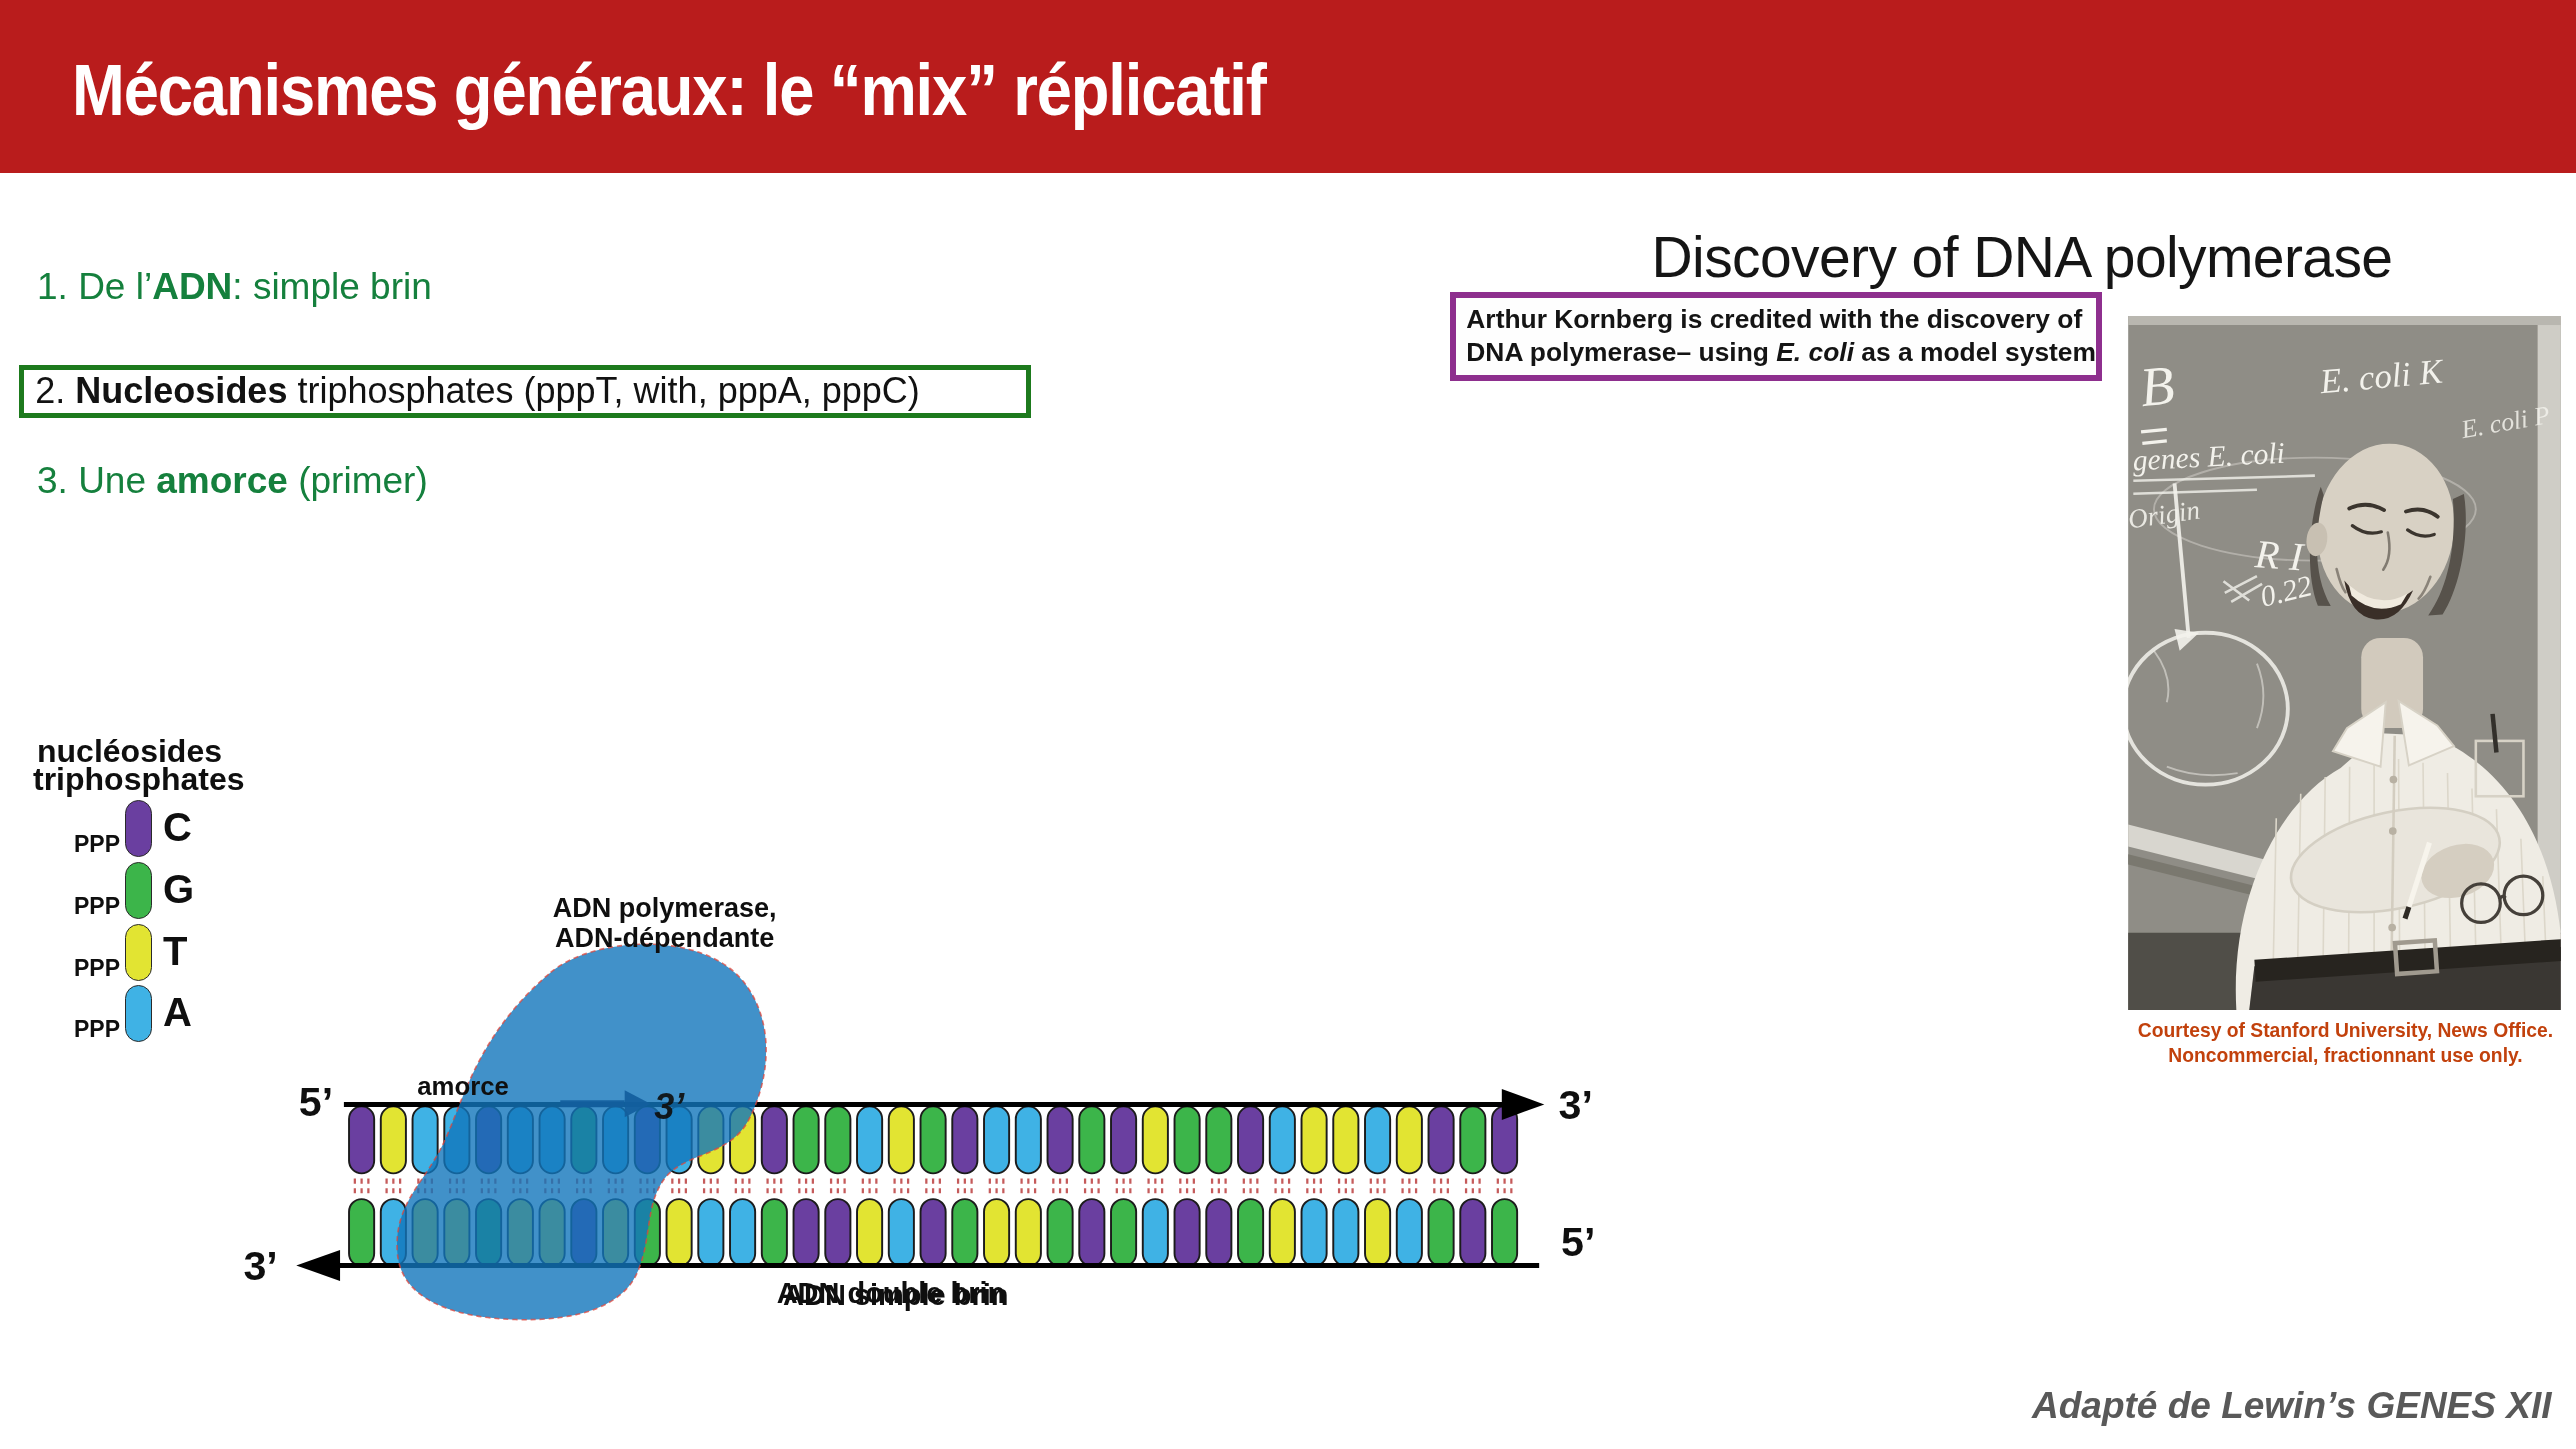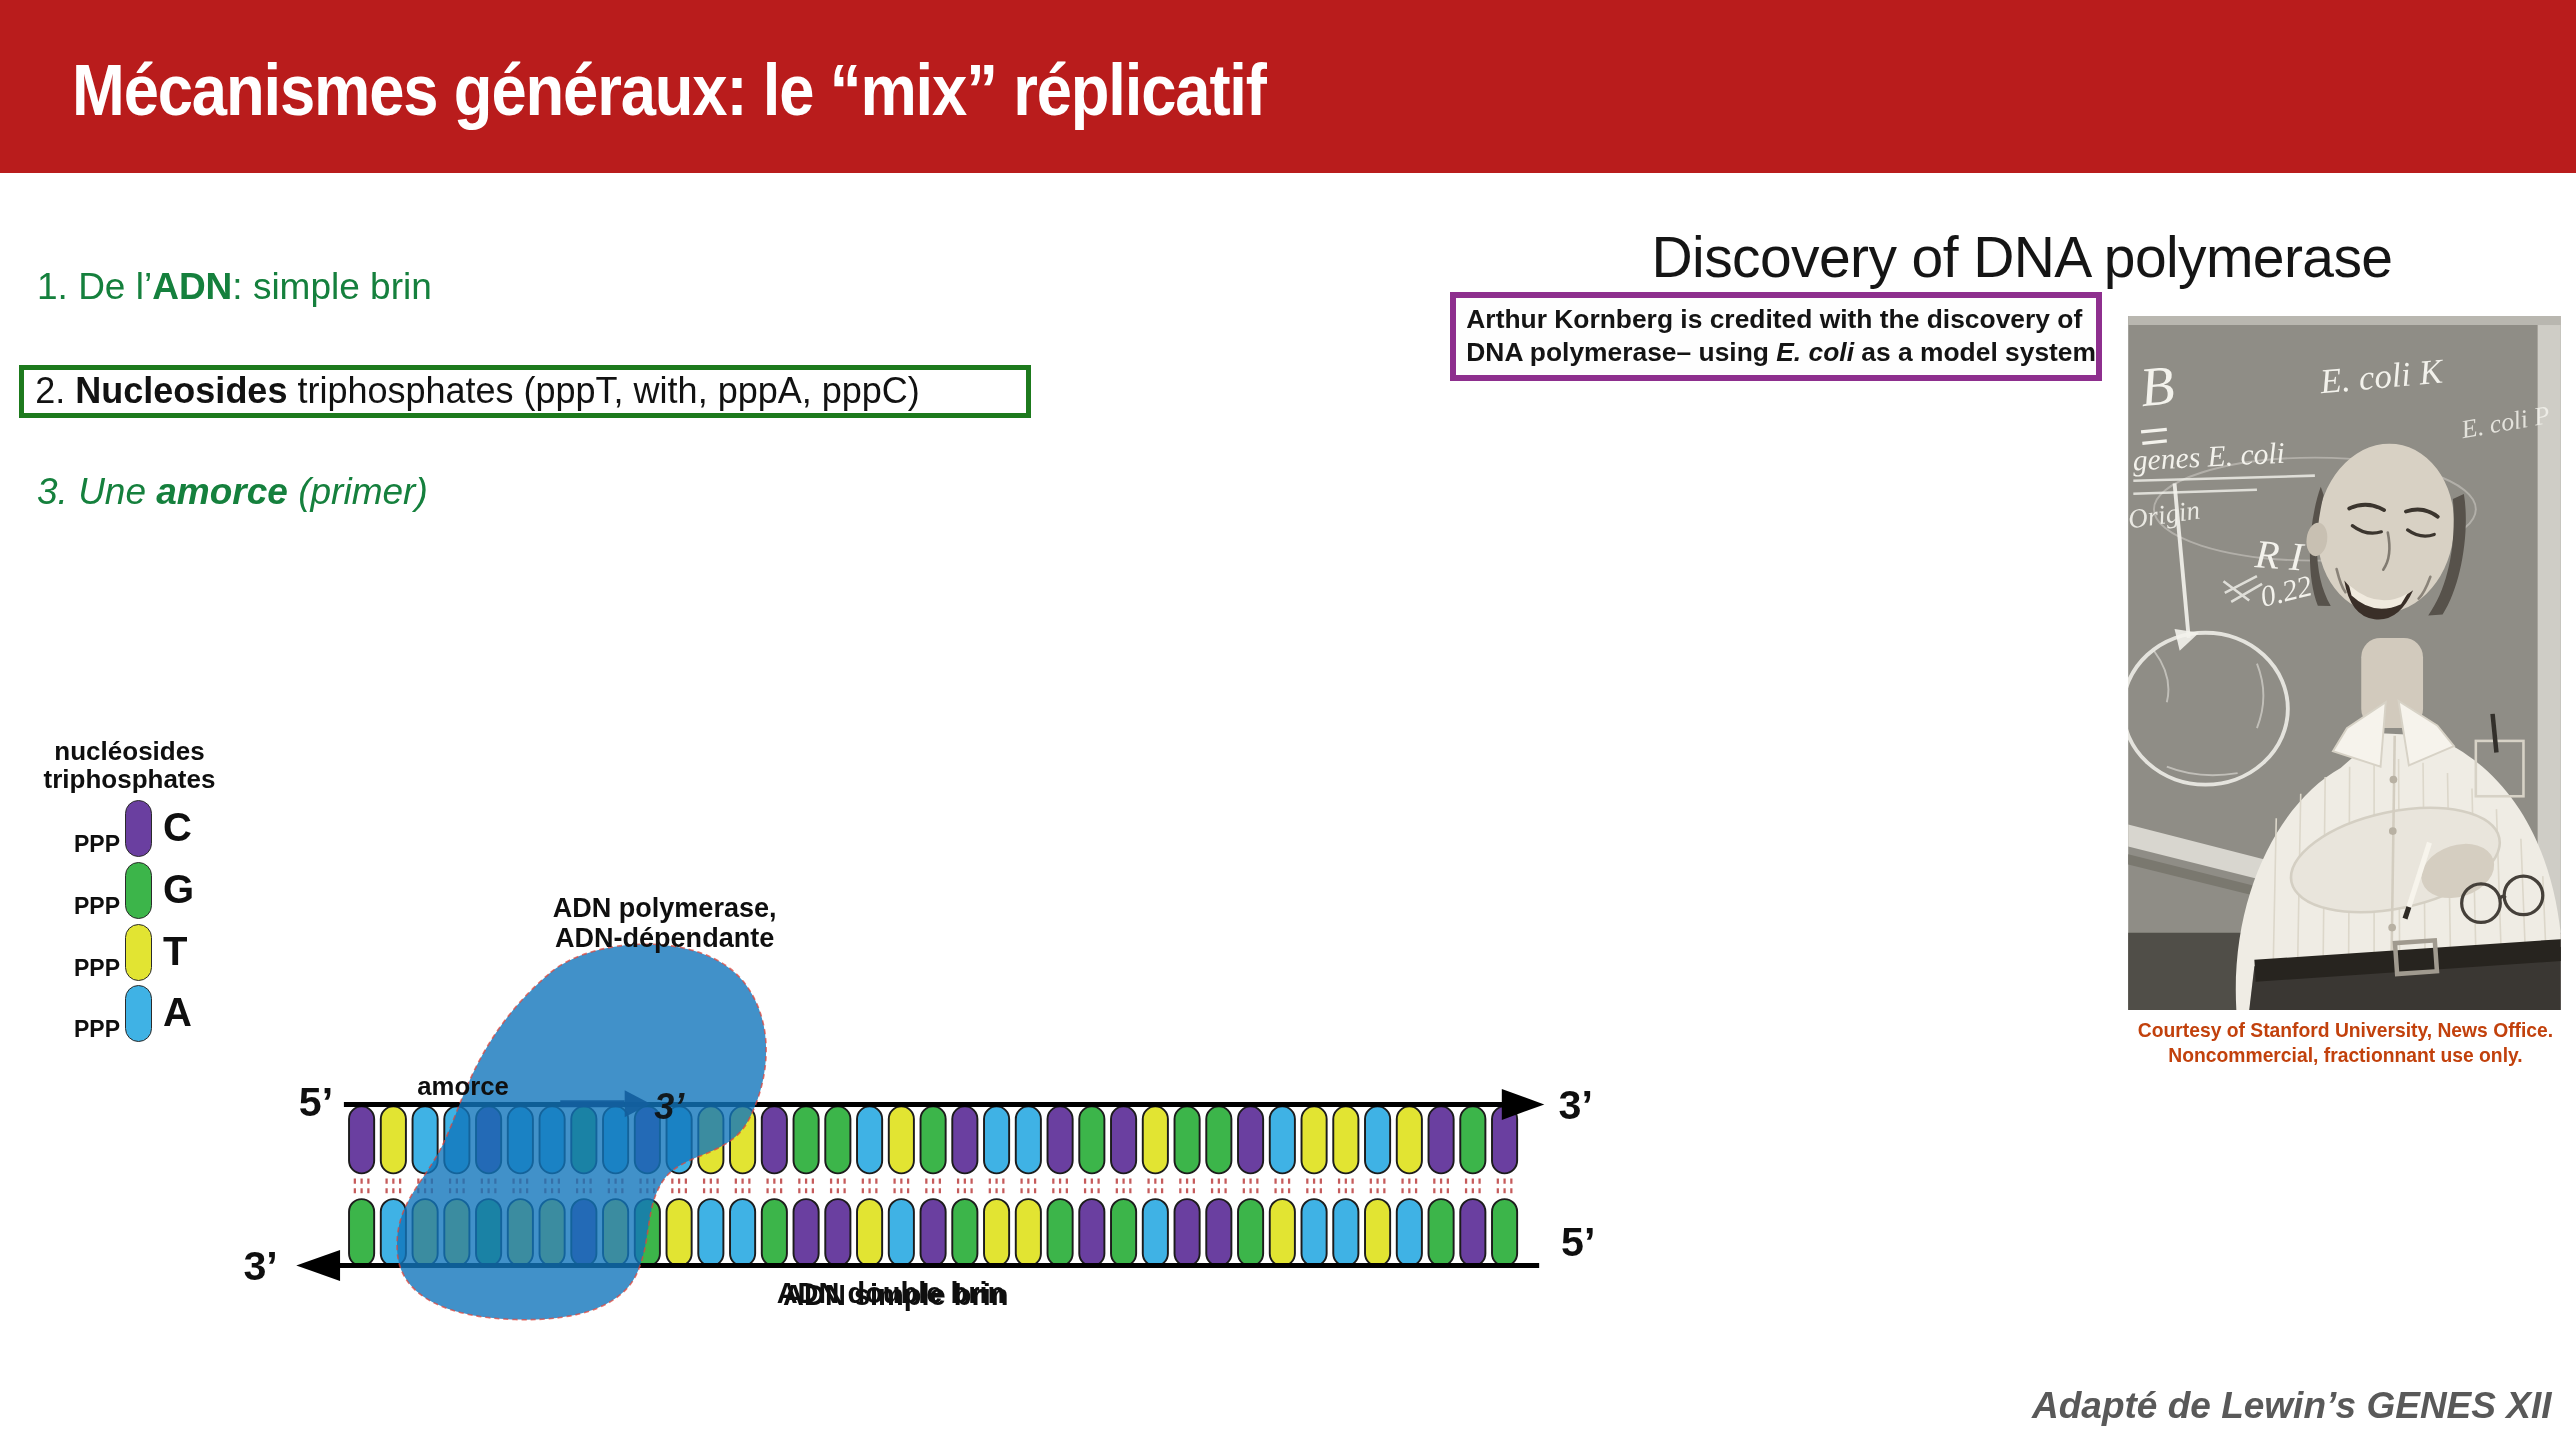--- a/index.html
+++ b/index.html
@@ -16,26 +16,26 @@
   }
   
   .list-item { position:absolute; left:37px; color:#15803d; font-size:37px; line-height:47px; white-space:nowrap; }
   .seg-b { font-weight:bold; }
   #item1 { top:263px; }
   #greenbox {
     position:absolute; left:19.3px; top:365px; width:1012px; height:53px;
     border:5.8px solid #1d7a1d; background:#ffffff; box-sizing:border-box;
   }
   #item2 { position:absolute; left:11px; top:0px; height:41px; line-height:41px; font-size:36px; color:#121212; white-space:nowrap; }
-  #item3 { top:468px;font-style:italic; }
+  #item3 { top:457px; }
   #item4 { top:564px; }
   
   #legend-title {
     position:absolute; left:33px; top:737px; width:193px; text-align:center;
-    font-size:26px; font-weight:bold; line-height:28px; color:#0f0f0f;
+    font-size:32px; font-weight:bold; line-height:28px; color:#0f0f0f;
   }
   #legend-rows { position:absolute; left:48px; top:800px; width:193px; height:258px; }
   .leg-row { position:absolute; left:0; width:193px; height:57px; }
   .leg-ppp { position:absolute; left:26px; bottom:-1.3px; font-size:23px; font-weight:bold; color:#0f0f0f; }
   .leg-pill { position:absolute; left:77px; top:0; width:27px; height:57px; border-radius:14px; border:1.9px solid #2a2a2a; box-sizing:border-box; }
   .leg-letter { position:absolute; left:115px; top:5.2px; font-size:40px; font-weight:bold; color:#0f0f0f; }
   
   #discovery-heading {
     position:absolute; left:1571px; top:224px; width:902px; text-align:center;
     font-size:57px; font-weight:normal; letter-spacing:-0.6px; color:#151515; white-space:nowrap;

